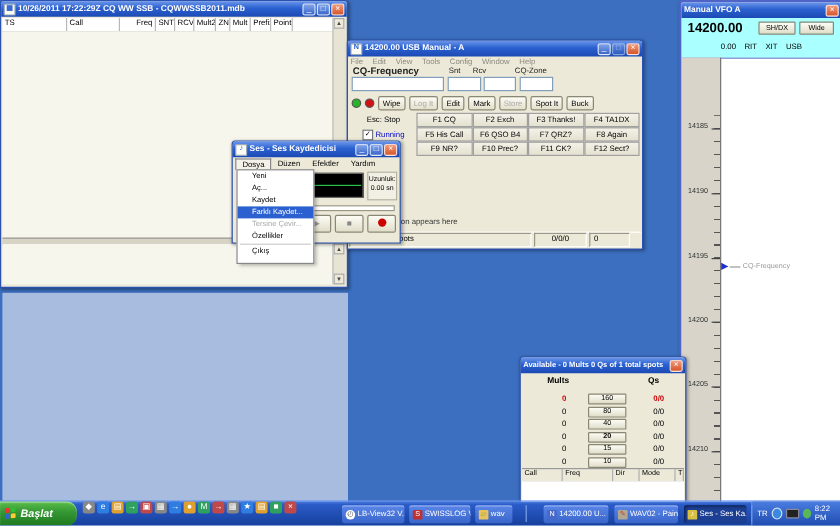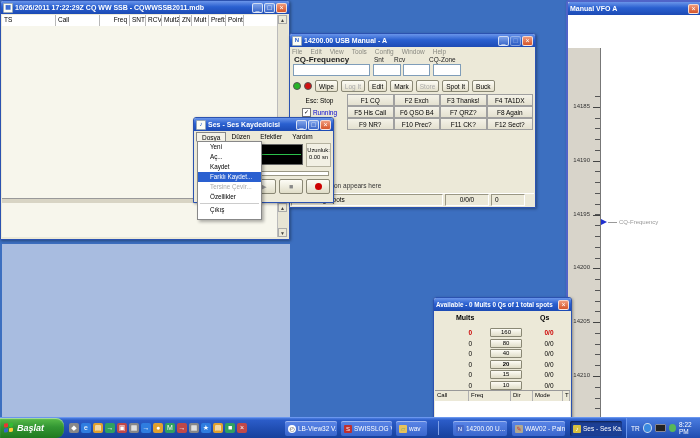--- a/index.html
+++ b/index.html
@@ -96,21 +96,21 @@
   .avrow.cur .avband{font-weight:bold}
   .spothdr{position:absolute;left:1px;right:1px;top:92px;height:10px;display:flex;background:#ece9d8;
            border-top:1px solid #999;border-bottom:1px solid #999;font-size:6px}
   .spothdr span{border-right:1px solid #b0b0b0;padding:1px 2px;box-sizing:border-box;overflow:hidden}
   .spotbody{position:absolute;left:1px;right:1px;top:103px;bottom:0;background:#fff}
   
   #desk-panel{left:2px;top:244px;width:288px;height:174px;background:#a8bce0}
   
   #taskbar{position:absolute;left:0;bottom:0;width:700px;height:20px;z-index:50;
            background:linear-gradient(180deg,#4a7ce0 0%,#2b5cc8 12%,#1f4cb0 60%,#17409c 100%);
-           border-top:1px solid #6a96ee;display:flex;align-items:center}
+           border-top:1px solid #6a96ee;display:flex;align-items:flex-start}
   #start-btn{height:20px;width:64px;border-radius:0 8px 8px 0;flex:0 0 auto;
              background:linear-gradient(180deg,#5abe4a 0%,#339633 45%,#1f7a1f 100%);
              color:#fff;font-size:9px;font-weight:bold;font-style:italic;display:flex;align-items:center;gap:3px;
              padding-left:4px;box-sizing:border-box;box-shadow:inset 0 1px 1px rgba(255,255,255,.5)}
   .flag{width:10px;height:10px;display:grid;grid-template-columns:4px 4px;grid-auto-rows:4px;gap:1px;transform:skewY(-6deg)}
   .flag i{border-radius:1px}
   .ql{display:flex;gap:2px;align-items:center;margin-left:5px;flex:0 0 auto}
   .qli{width:10px;height:10px;border-radius:2px;font-size:7px;line-height:10px;text-align:center;color:#fff}
   .ql .qli:nth-child(5n+1){background:#888}
   .ql .qli:nth-child(5n+2){background:#2f7de0}
@@ -279,20 +279,31 @@
     </div>
   </div>
 
   <div id="vfo-win" style="z-index:3">
     <div class="tbar">
       <span>Manual VFO A</span>
       <span class="tbtns">
         <button class="tb close">×</button>
       </span>
     </div>
+    <div class="vfo-panel">
+      <span class="vfreq">14200.00</span>
+      <button class="vbtn" style="left:64px;width:31px">SH/DX</button>
+      <button class="vbtn" style="left:98px;width:29px">Wide</button>
+      <div class="vline2">
+        <span>0.00</span>
+        <span>RIT</span>
+        <span>XIT</span>
+        <span>USB</span>
+      </div>
+    </div>
     <div class="vfo-scale">
       <div class="minorticks"></div>
       <div class="vmark" style="top:55px">
           <span class="lbl">14185</span>
           <span class="tick"></span>
         </div>
       <div class="vmark" style="top:109px">
           <span class="lbl">14190</span>
           <span class="tick"></span>
         </div>

